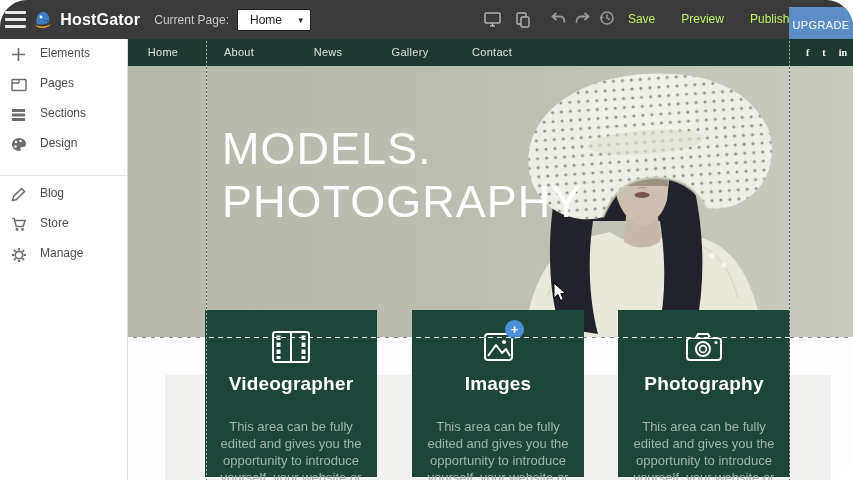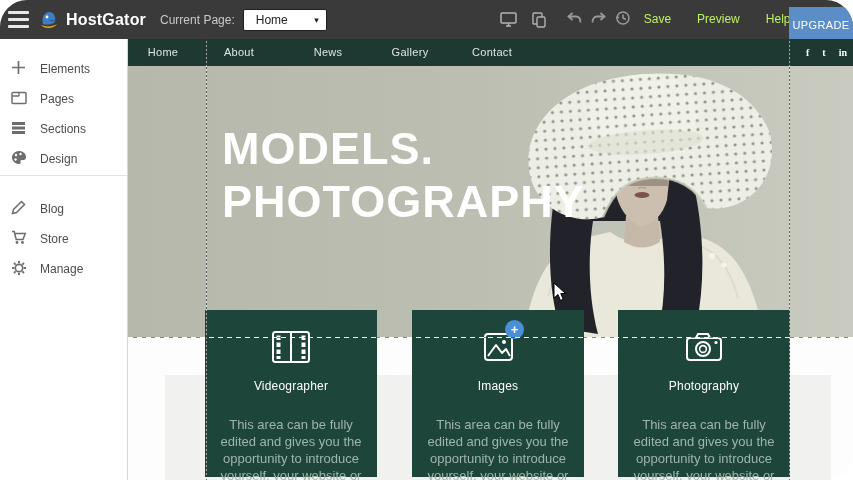--- a/index.html
+++ b/index.html
@@ -19,42 +19,42 @@
   .page-select .caret { font-size:9px; color:#222; }
   .tb-icons { display:flex; align-items:center; margin-left:172px; gap:10px; }
   .tb-icons .ico { width:20px; height:18px; display:flex; align-items:center; justify-content:center; cursor:pointer; }
   .hist-group { display:flex; align-items:center; gap:9px; margin-left:18px; }
   .tb-btn { color:#bef264; font-size:12px; padding:0 13px; cursor:pointer; line-height:39px; }
   .tb-btn:first-of-type { margin-left:8px; }
   .upgrade { position:absolute; right:0; top:7px; width:64px; height:35px; background:#5b8ec6; color:#fff; font-size:11px; font-weight:400; letter-spacing:.4px; display:flex; align-items:center; justify-content:center; cursor:pointer; }
 
   
   .sidebar { position:absolute; left:0; top:39px; width:128px; height:441px; background:#fff; border-right:1px solid #d9d9d9; padding-top:7px; }
-  .side-item { height:30px; display:flex; align-items:flex-end; padding-left:10px; cursor:pointer; }
+  .side-item { height:30px; display:flex; align-items:flex-start; padding-left:10px; cursor:pointer; }
   .side-item .sicon { width:17px; height:17px; display:flex; align-items:center; justify-content:center; }
   .side-item .slabel { font-size:12px; color:#4c4c4c; margin-left:13px; }
   .side-divider { height:1px; background:#e3e3e3; margin:9px 0 10px 0; }
 
   
   .preview { position:absolute; left:128px; top:39px; width:725px; height:441px; background:#fdfdfd; }
   .site-nav { position:absolute; left:0; top:0; width:725px; height:27px; background:#1d3932; }
   .nav-item { position:absolute; top:0; height:27px; line-height:27px; transform:translateX(-50%); color:#dfe6e2; font-size:11px; letter-spacing:.3px; cursor:pointer; }
   .social { position:absolute; right:6px; top:0; height:27px; display:flex; align-items:center; gap:13px; }
   .soc { color:#fff; font-size:10px; font-weight:700; cursor:pointer; font-family:"Liberation Serif", serif; }
 
   .hero { position:absolute; left:0; top:27px; width:725px; height:271px; background:linear-gradient(90deg,#b5b8ab 0%, #bcbfb2 55%, #c6c8bc 100%); overflow:hidden; }
   .hero-art { position:absolute; left:360px; top:0; width:365px; height:271px; }
-  .hero-title { position:absolute; left:94px; top:56px; color:#fefefe; font-size:45px; font-weight:700; line-height:53px; letter-spacing:1px; }
+  .hero-title { position:absolute; left:94px; top:56px; color:#fefefe; font-size:45px; font-weight:400; line-height:53px; letter-spacing:1px; }
 
   .bottom-area { position:absolute; left:0; top:298px; width:725px; height:143px; background:#fdfdfd; }
   .gray-panel { position:absolute; left:37px; top:336px; width:666px; height:105px; background:#f1f1ef; }
 
   .card { position:absolute; top:271px; width:172px; height:167px; background:#1d453a; text-align:center; }
   .card .cicon { margin-top:17px; height:40px; display:flex; align-items:center; justify-content:center; position:relative; }
-  .card .ctitle { color:#fff; font-size:12px; font-weight:400; margin-top:12px; letter-spacing:.2px; }
+  .card .ctitle { color:#fff; font-size:19px; font-weight:700; margin-top:6px; letter-spacing:.2px; }
   .card .cbody { color:#9fb5ac; font-size:13px; line-height:1.3; padding:0 12px; margin-top:24px; }
   .card1 { left:77px; } .card2 { left:284px; } .card3 { left:490px; }
   .add-badge { position:absolute; left:calc(50% + 7px); top:-7px; width:19px; height:19px; border-radius:50%; background:#4a90d8; color:#fff; font-size:13px; line-height:19px; font-weight:700; cursor:pointer; }
 
   
   .guide-v { position:absolute; top:0; width:1px; height:441px; background:repeating-linear-gradient(180deg, rgba(58,66,60,.75) 0 2px, rgba(255,255,255,.55) 2px 4px); pointer-events:none; z-index:6; }
   .gv1 { left:78px; } .gv2 { left:661px; }
   .guide-h { position:absolute; left:0; top:298px; width:725px; height:1px; background:repeating-linear-gradient(90deg, rgba(255,255,255,.95) 0 5px, rgba(45,62,54,.6) 5px 9px); pointer-events:none; z-index:6; }
 
   .cursor { position:absolute; left:425px; top:243px; z-index:9; pointer-events:none; }
@@ -119,20 +119,21 @@
         <svg width="16" height="16" viewBox="0 0 16 16">
             <circle cx="8" cy="8" r="6" fill="none" stroke="#9a9a9a" stroke-width="1.5"></circle>
             <path d="M8 4.5 V8 L10.8 9.5" fill="none" stroke="#9a9a9a" stroke-width="1.5"></path>
             <path d="M2 5 L1 8.5 L4.5 8" fill="#9a9a9a"></path>
           </svg>
       </div>
     </div>
 
     <div class="tb-btn">Save</div>
     <div class="tb-btn">Preview</div>
+    <div class="tb-btn">Publish</div>
     <div class="tb-btn">Help</div>
     <div class="upgrade">UPGRADE</div>
   </header>
 
   <aside class="sidebar">
 
     <div class="side-item">
       <span class="sicon">
         <svg width="15" height="15" viewBox="0 0 15 15">
             <path d="M7.5 1 V14 M1 7.5 H14" stroke="#6e6e6e" stroke-width="1.7"></path>

